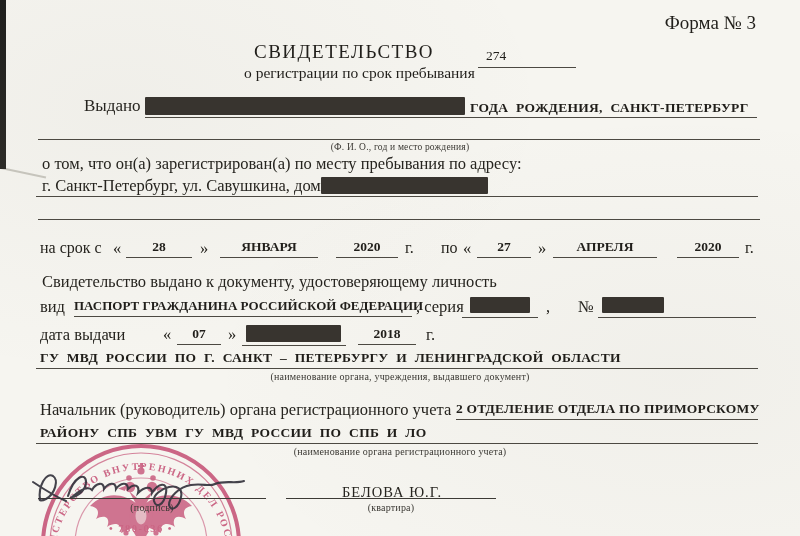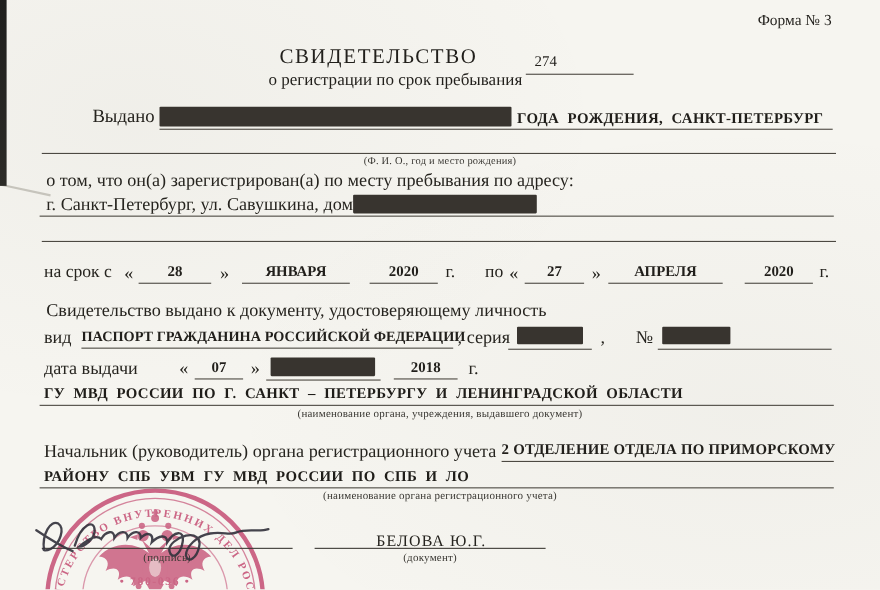--- a/index.html
+++ b/index.html
@@ -20,21 +20,21 @@
   .cap { position:absolute; font-size:9.5px; color:#3a3833; letter-spacing:0.2px; white-space:nowrap; }
   .cap-c { text-align:center;font-family:Liberation Serif, serif; }
   .uline { position:absolute; height:0; border-top:1.4px solid #4c4942; }
   .cell { position:absolute; border-bottom:1.4px solid #4c4942; text-align:center;
           font-weight:bold; font-size:13.5px; height:21px; line-height:20px; white-space:nowrap; }
   .redact { position:absolute; background:#38342f; border-radius:1px; z-index:2; }
   .scan-edge { position:absolute; left:0; top:0; width:6px; height:169px; background:linear-gradient(180deg,#1f1f1d,#2c2b27); z-index:4; }
   .crease { position:absolute; left:1px; top:167px; width:46px; height:1.5px; background:#c6c4bc; transform:rotate(12deg); transform-origin:left center; z-index:1; }
   .stamp { position:absolute; left:33px; top:432px; z-index:1; }
   .sig { position:absolute; left:28px; top:460px; z-index:3; }
-  .formlabel { position:absolute; top:12px; right:44px; font-size:14px;margin-left:19px; }
+  .formlabel { position:absolute; top:12px; right:44px; font-size:19px;margin-left:19px; }
   .title-word { position:absolute; left:254px; top:41px; font-size:19px; letter-spacing:1.5px; }
   .title-num { position:absolute; left:486px; top:48px; font-size:13.5px; }
   .subtitle { position:absolute; left:244px; top:64px; font-size:15.5px; }
 </style>
 </head>
 <body>
 
 <div class="scan-edge"></div>
 <div class="crease"></div>
 
@@ -139,21 +139,21 @@
   <div class="txt" style="left:40px; top:400px;">Начальник (руководитель) органа регистрационного учета</div>
   <div class="cell" style="left:456px; top:399px; width:302px; font-size:13.5px; letter-spacing:0.2px;">2 ОТДЕЛЕНИЕ ОТДЕЛА ПО ПРИМОРСКОМУ</div>
   <div class="txt boldcaps" style="left:40px; top:425px;">РАЙОНУ СПБ УВМ ГУ МВД РОССИИ ПО СПБ И ЛО</div>
   <div class="uline" style="left:36px; top:443px; width:722px;"></div>
   <div class="cap cap-c" style="left:40px; right:40px; top:446px; font-size:10px;">(наименование органа регистрационного учета)</div>
 
   <div class="uline" style="left:38px; top:498px; width:228px; border-top-color:#3c3a35;"></div>
   <div class="cap cap-c" style="left:38px; top:502px; width:228px; font-size:10px;">(подпись)</div>
   <div class="txt" style="left:342px; top:484px; font-size:14.5px; letter-spacing:1px;">БЕЛОВА Ю.Г.</div>
   <div class="uline" style="left:286px; top:498px; width:210px; border-top-color:#3c3a35;"></div>
-  <div class="cap cap-c" style="left:286px; top:502px; width:210px; font-size:10px;">(документ)</div>
+  <div class="cap cap-c" style="left:286px; top:502px; width:210px; font-size:10px;">(квартира)</div>
 
 </div>
 
 <svg class="sig" width="245" height="58" viewBox="0 0 245 58">
   <g fill="none" stroke="#35343e" stroke-width="2.1" stroke-linecap="round" opacity="0.92">
     <path d="M 12,40 C 10,26 18,12 25,16 C 31,20 27,34 18,39 C 14,41 10,41 12,38"></path>
     <path d="M 5,22 C 14,28 26,36 38,41"></path>
     <path d="M 40,36 C 46,16 58,12 58,22 C 58,30 49,37 44,37 C 52,30 60,26 64,30 C 68,23 76,21 76,29 C 80,23 88,21 88,29 C 92,23 100,21 100,29 C 106,23 112,25 110,33 C 116,27 124,25 124,33 C 130,23 140,21 138,33 C 136,45 128,49 126,41 C 125,35 133,29 141,27 C 149,25 155,29 153,37 C 151,47 143,53 141,45 C 141,37 151,27 163,25 C 175,23 181,27 187,24 C 196,20 208,24 216,21"></path>
   </g>
 </svg>

